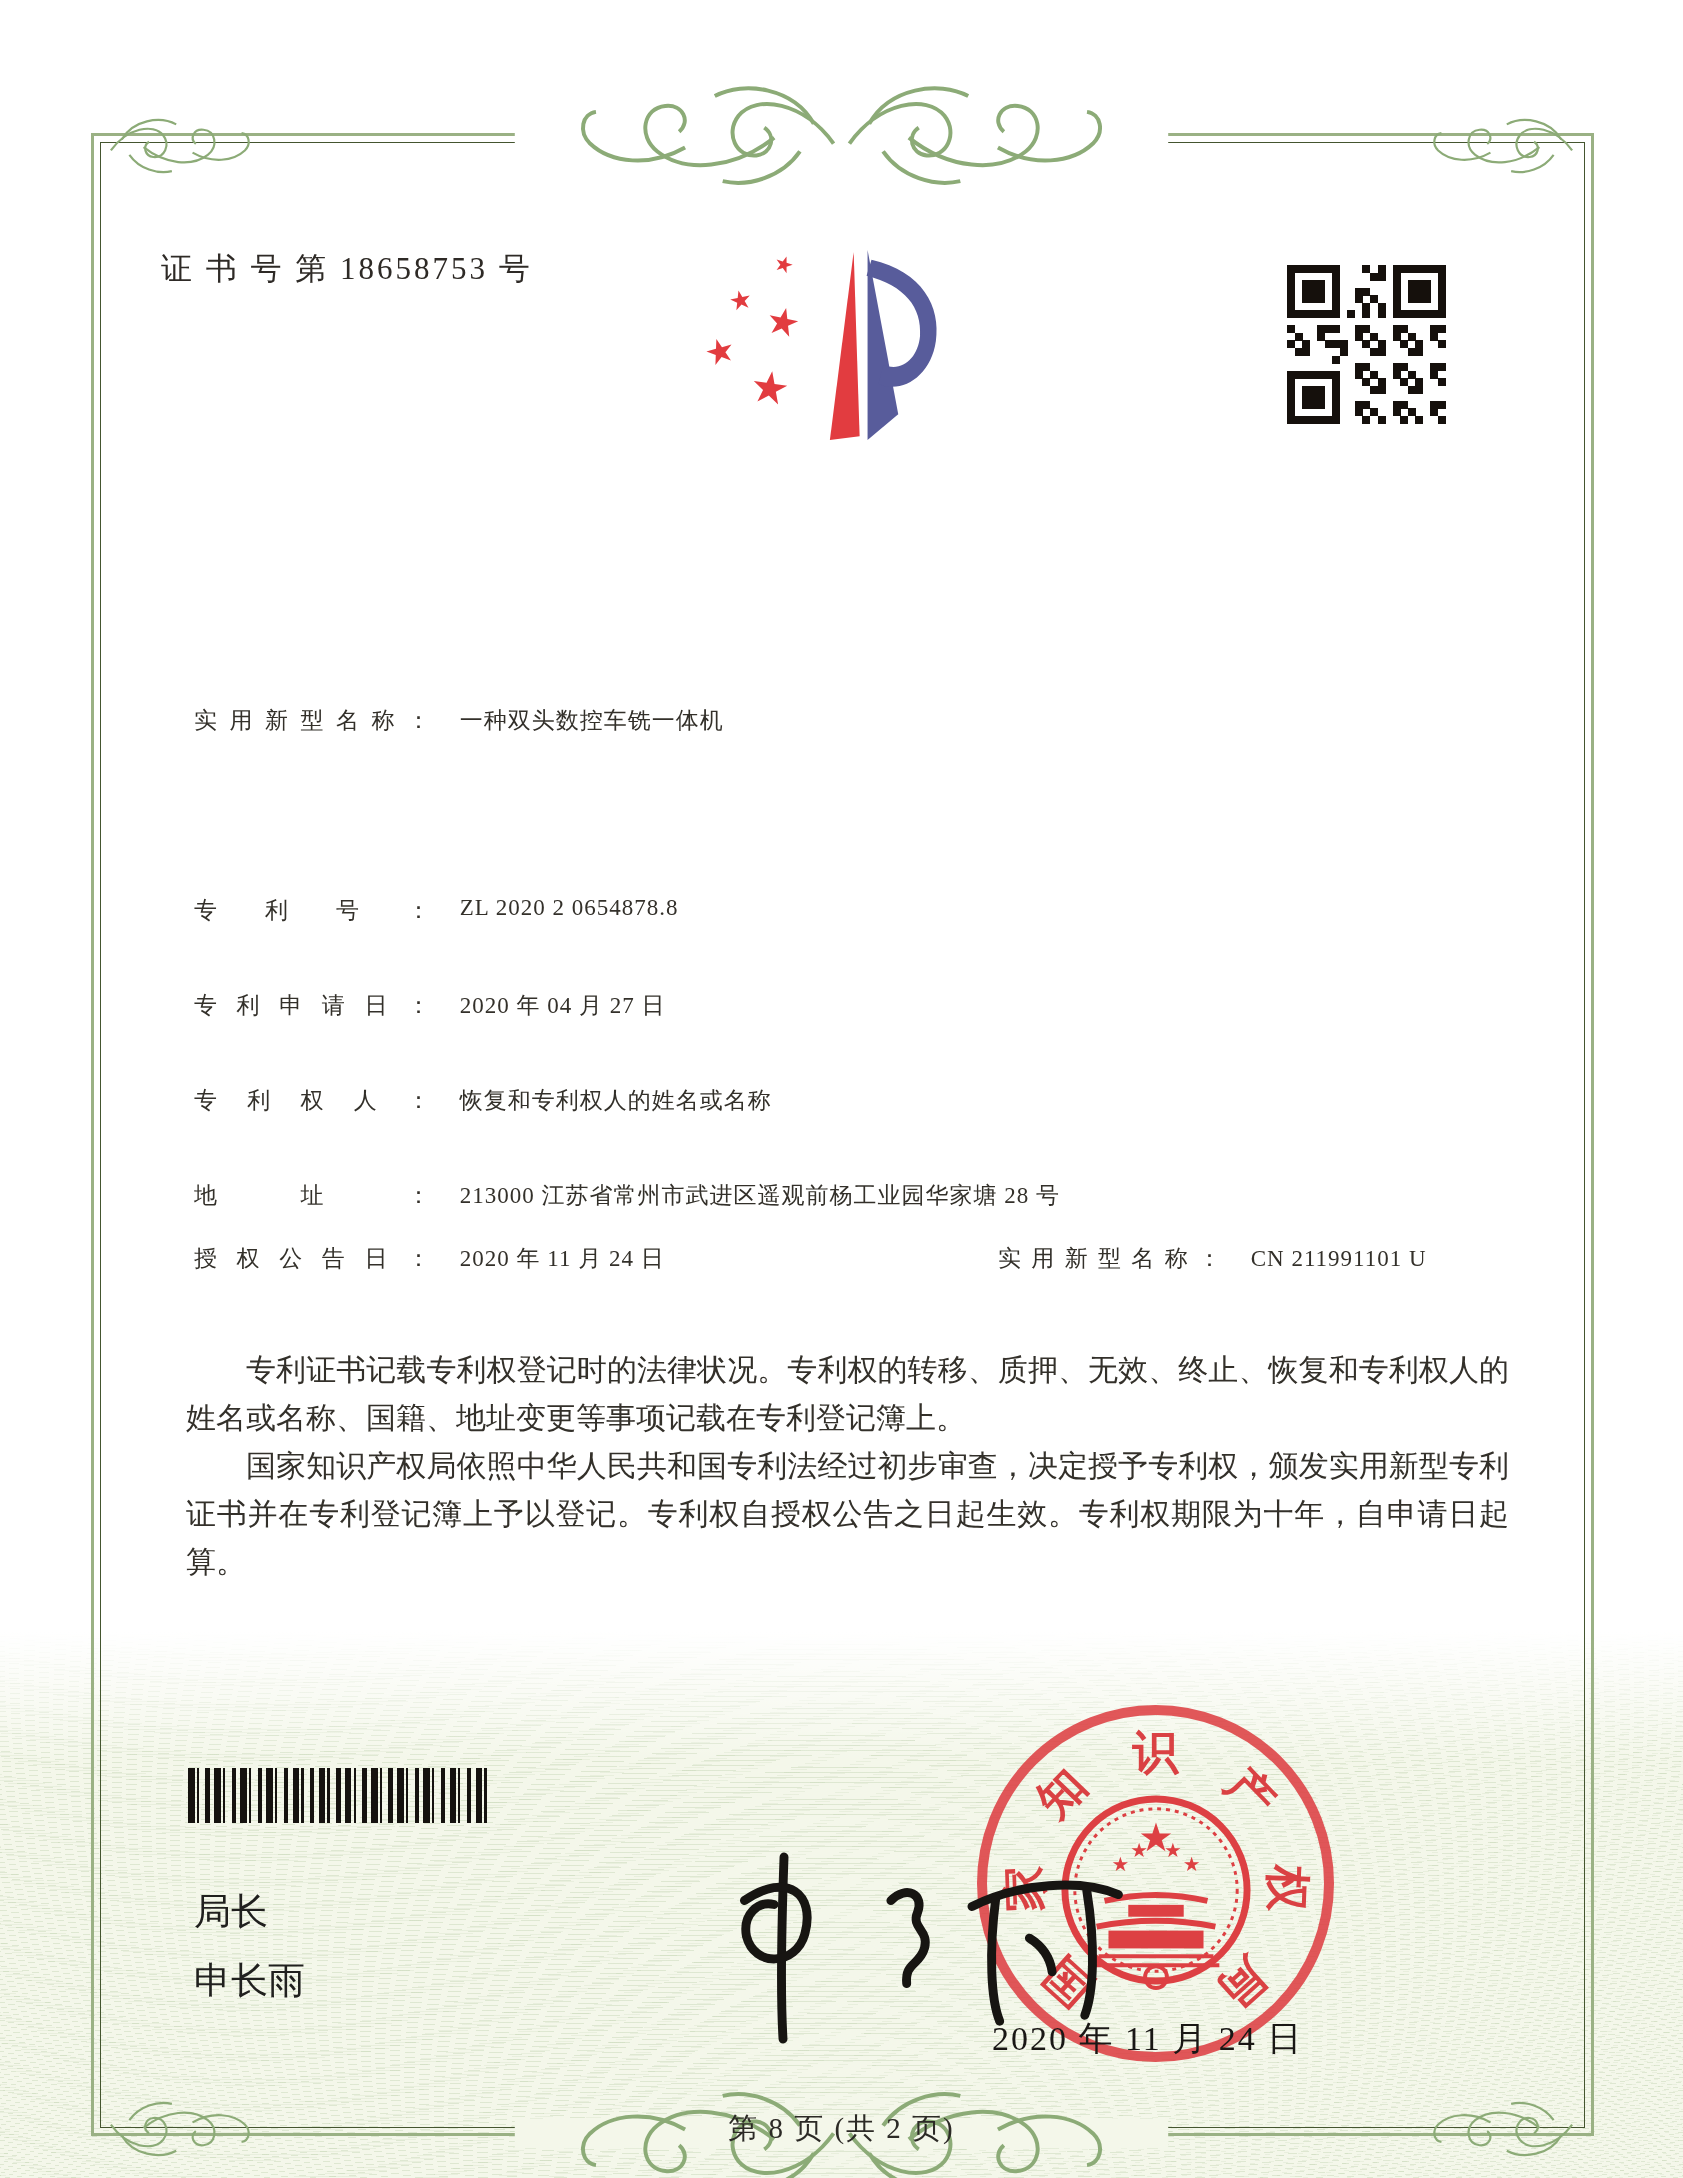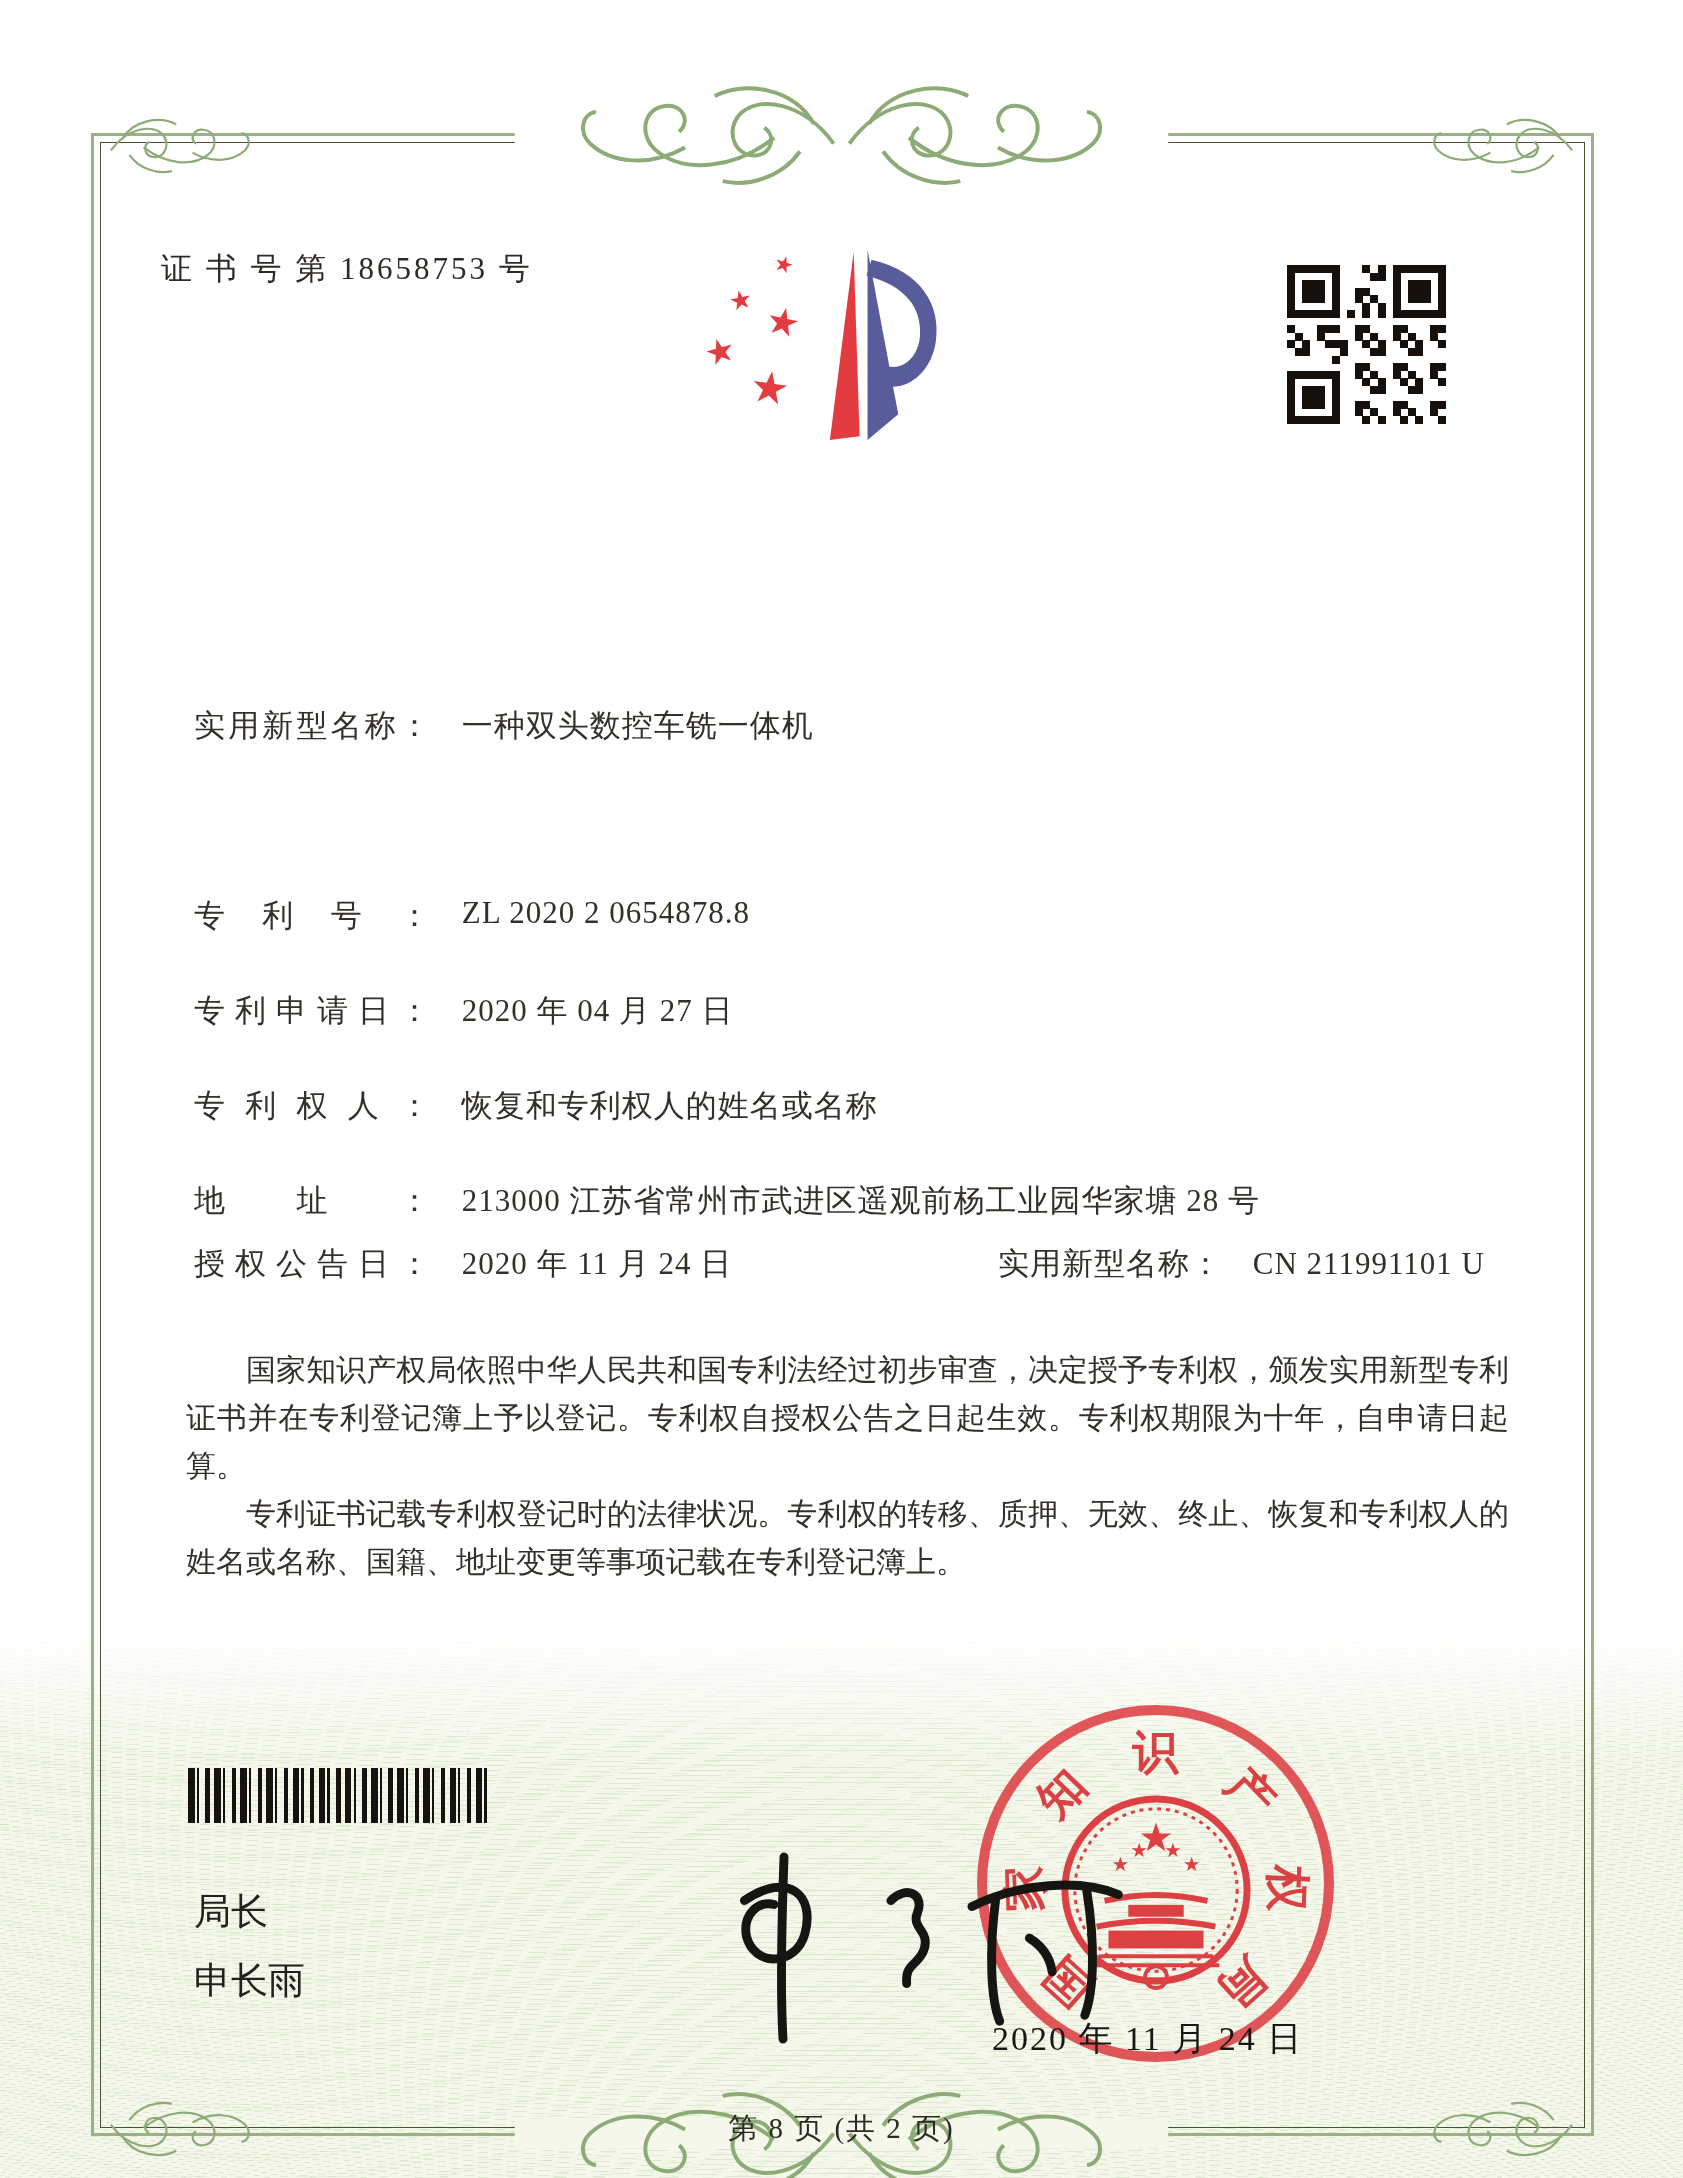--- a/index.html
+++ b/index.html
@@ -23,21 +23,21 @@
   #cert-number{position:absolute;left:161px;top:248px;font-size:31px;letter-spacing:3px;color:#2e2a26;z-index:4;}
   #logo{position:absolute;left:683px;top:244px;width:267px;height:210px;z-index:4;}
   .logo-star{position:absolute;color:#e23c40;line-height:1;}
   #qr{position:absolute;left:1287px;top:265px;width:158px;height:158px;z-index:4;}
   .qm{position:absolute;background:#15100c;}
 
   #title{position:absolute;left:0;right:0;top:507px;text-align:center;font-size:63px;font-weight:bold;
          letter-spacing:24px;color:#171512;z-index:4;}
 
   
-  .row{position:absolute;left:194px;right:149px;height:50px;z-index:4;font-size:31px;}
+  .row{position:absolute;left:194px;right:149px;height:50px;z-index:4;font-size:23px;}
   .flabel{display:inline-block;width:236px;text-align:justify;text-align-last:justify;vertical-align:top;color:#33302a;}
   .fvalue{display:inline-block;margin-left:24px;letter-spacing:1px;color:#33302a;}
   .glabel2{display:inline-block;width:223px;text-align:justify;text-align-last:justify;color:#33302a;}
   #grant-right{position:absolute;left:804px;top:0;}
 
   
   #paras{position:absolute;left:186px;width:1323px;top:1346px;z-index:4;font-size:30px;line-height:48px;
          color:#33302a;text-align:justify;}
   #paras p{margin:0;text-indent:2em;}
 
@@ -318,22 +318,22 @@
   <div class="row" style="top:1243px">
     <span class="flabel">授权公告日：</span>
     <span class="fvalue">2020 年 11 月 24 日</span>
     <span id="grant-right">
       <span class="glabel2">实用新型名称：</span>
       <span class="fvalue">CN 211991101 U</span>
     </span>
   </div>
 
   <div id="paras">
+    <p>专利证书记载专利权登记时的法律状况。专利权的转移、质押、无效、终止、恢复和专利权人的姓名或名称、国籍、地址变更等事项记载在专利登记簿上。</p>
     <p>国家知识产权局依照中华人民共和国专利法经过初步审查，决定授予专利权，颁发实用新型专利证书并在专利登记簿上予以登记。专利权自授权公告之日起生效。专利权期限为十年，自申请日起算。</p>
-    <p>专利证书记载专利权登记时的法律状况。专利权的转移、质押、无效、终止、恢复和专利权人的姓名或名称、国籍、地址变更等事项记载在专利登记簿上。</p>
   </div>
 
   <div id="barcode">
       <div class="bar" style="width: 6.5px; margin-right: 2.2px;"></div>
       <div class="bar" style="width: 2.2px; margin-right: 6.5px;"></div>
       <div class="bar" style="width: 4.4px; margin-right: 4.4px;"></div>
       <div class="bar" style="width: 6.5px; margin-right: 2.2px;"></div>
       <div class="bar" style="width: 2.2px; margin-right: 6.5px;"></div>
       <div class="bar" style="width: 4.4px; margin-right: 4.4px;"></div>
       <div class="bar" style="width: 6.5px; margin-right: 2.2px;"></div>

